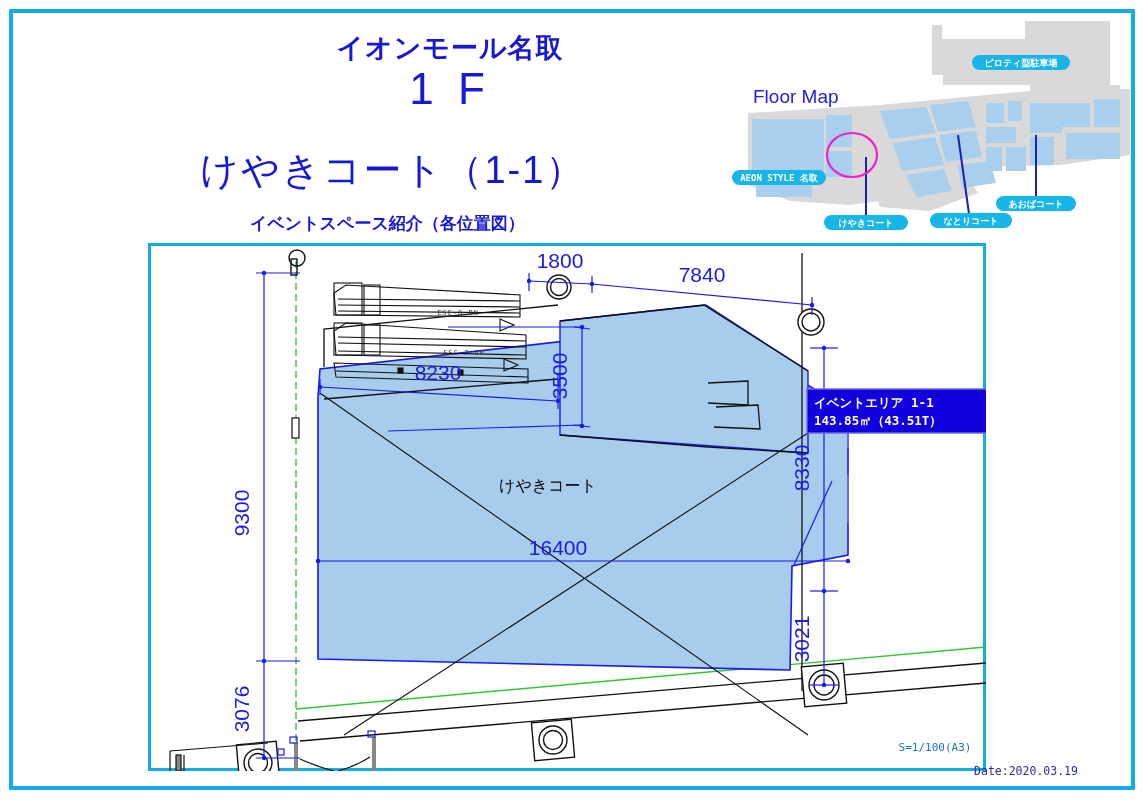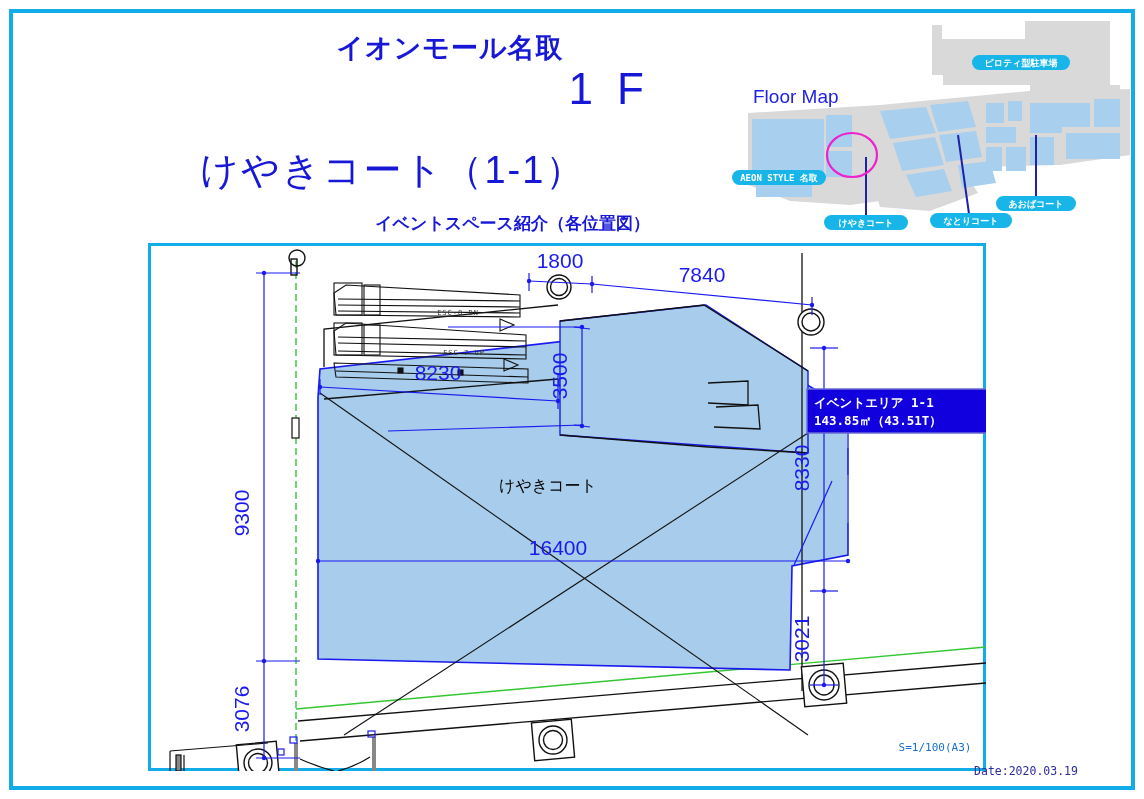--- a/index.html
+++ b/index.html
@@ -37,41 +37,41 @@
     text-align: center;
     font-size: 27px;
     font-weight: bold;
     letter-spacing: 1px;
     color: #1717d6;
   }
   .floor-no {
     position: absolute;
     left: 250px; top: 64px;
     width: 400px;
-    text-align: right;
+    text-align: center;
     font-size: 44px;
     font-weight: normal;
     letter-spacing: 6px;
     color: #1717d6;
   }
   .court-name {
     position: absolute;
     left: 200px; top: 145px;
     width: 500px;
     text-align: left;
     font-size: 38px;
     font-weight: normal;
     letter-spacing: 2px;
     color: #1717d6;
   }
   .subtitle {
     position: absolute;
     left: 250px; top: 212px;
     width: 400px;
-    text-align: right;
+    text-align: left;
     font-size: 17px;
     font-weight: bold;
     color: #1717d6;
   }
 
   
   .floormap-label {
     position: absolute;
     left: 753px; top: 86px;
     font-size: 19px;

